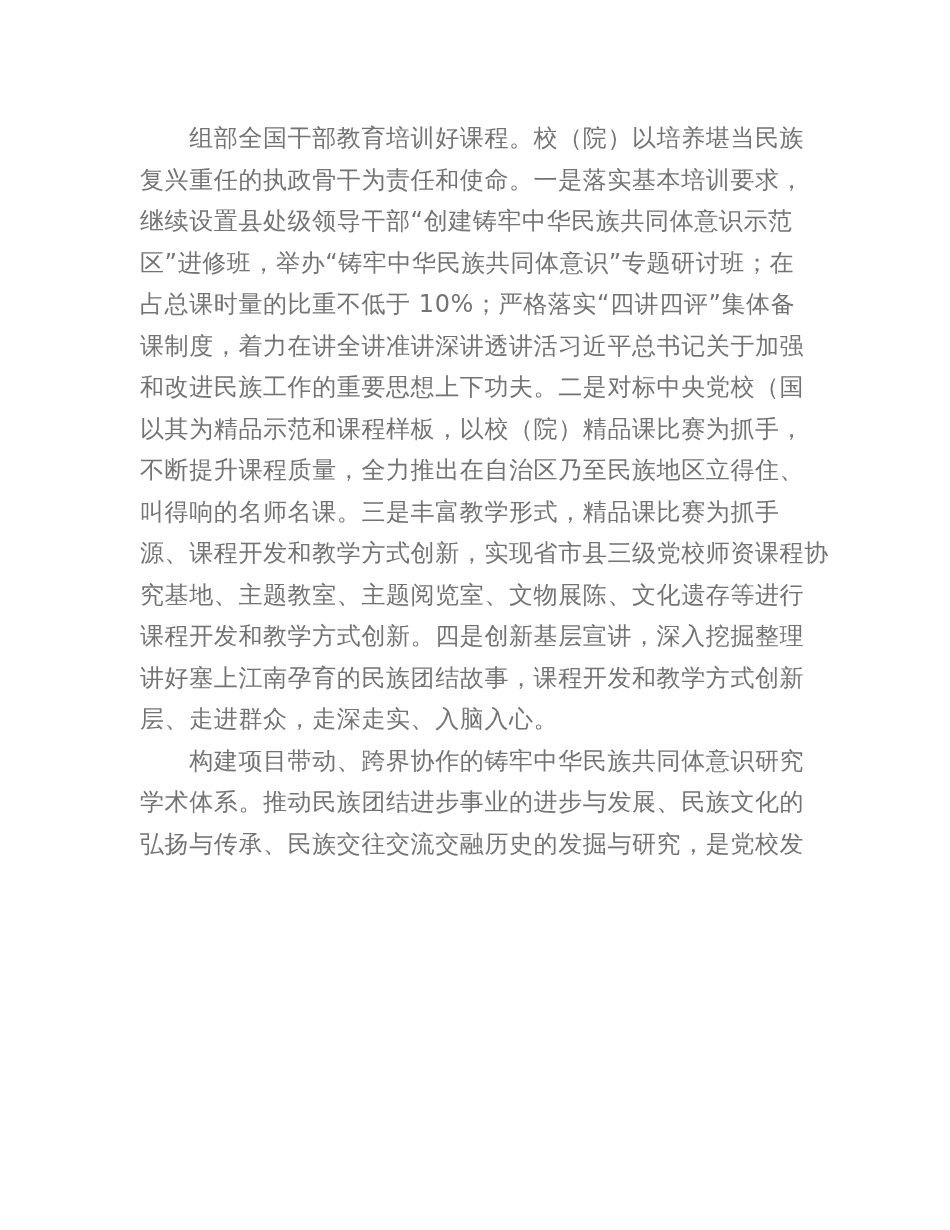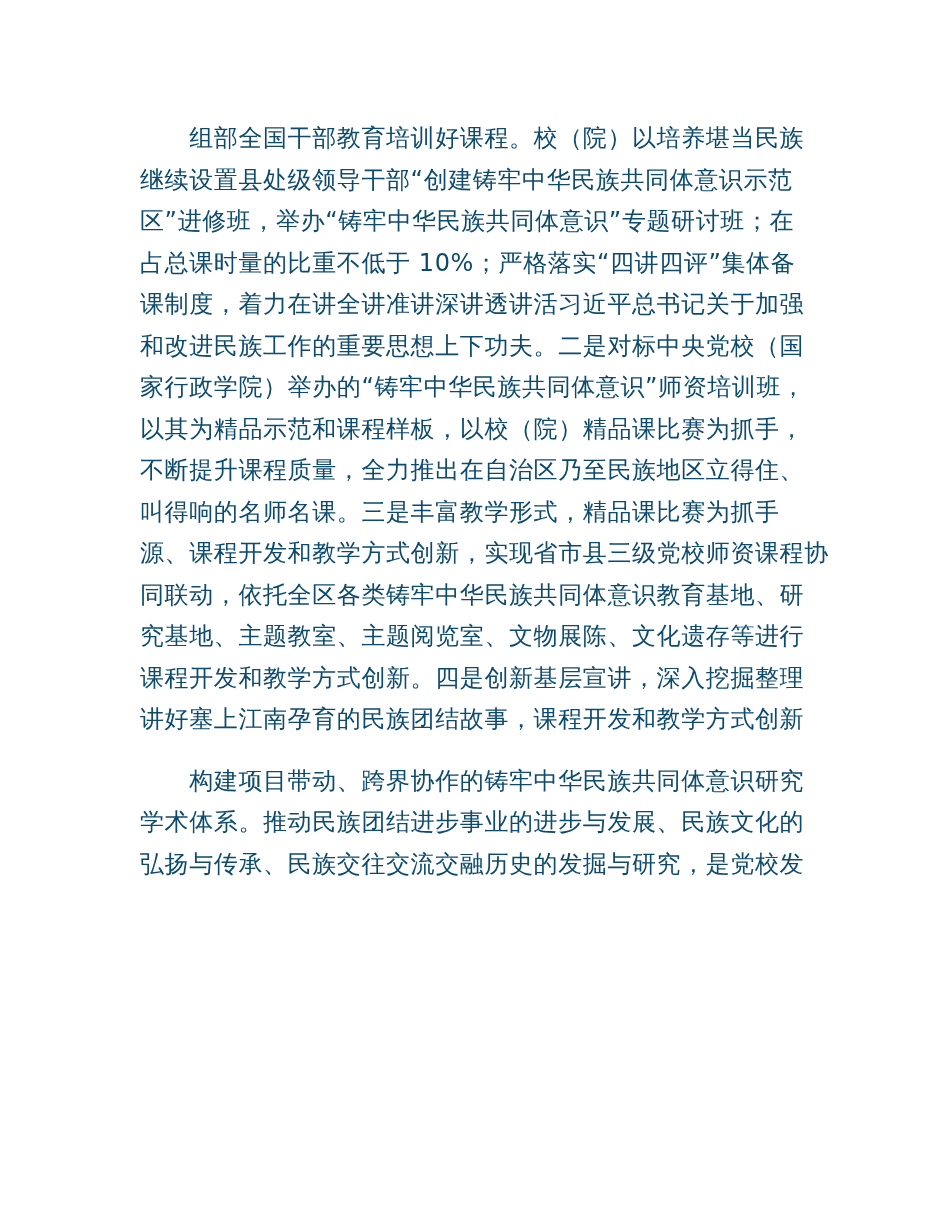--- a/index.html
+++ b/index.html
@@ -2,47 +2,47 @@
 <html><head>
 <meta charset="utf-8">
 <style>
   html, body { margin: 0; padding: 0; background: #ffffff; }
   body { width: 950px; height: 1230px; position: relative; overflow: hidden; }
   .page { position: absolute; left: 140px; top: 118px; width: 690px; }
   .para {
     font-family: "DejaVu Sans", sans-serif;
     font-size: 24px;
     line-height: 41.5px;
-    color: #0c4a6e;
+    color: #737373;
     margin: 0;
     letter-spacing: 0.6px;
     text-align: justify;
   }
   .line { display: block; white-space: nowrap; }
-  .para + .para { margin-top: 20px; }
+  .para + .para { margin-top: 0; }
 </style>
 </head>
 <body>
 
 <div class="page">
   <p class="para">
     <span class="line">　　组部全国干部教育培训好课程。校（院）以培养堪当民族</span>
+    <span class="line">复兴重任的执政骨干为责任和使命。一是落实基本培训要求，</span>
     <span class="line">继续设置县处级领导干部“创建铸牢中华民族共同体意识示范</span>
     <span class="line">区”进修班，举办“铸牢中华民族共同体意识”专题研讨班；在</span>
     <span class="line">占总课时量的比重不低于 10%；严格落实“四讲四评”集体备</span>
     <span class="line">课制度，着力在讲全讲准讲深讲透讲活习近平总书记关于加强</span>
     <span class="line">和改进民族工作的重要思想上下功夫。二是对标中央党校（国</span>
-    <span class="line">家行政学院）举办的“铸牢中华民族共同体意识”师资培训班，</span>
     <span class="line">以其为精品示范和课程样板，以校（院）精品课比赛为抓手，</span>
     <span class="line">不断提升课程质量，全力推出在自治区乃至民族地区立得住、</span>
     <span class="line">叫得响的名师名课。三是丰富教学形式，精品课比赛为抓手</span>
     <span class="line">源、课程开发和教学方式创新，实现省市县三级党校师资课程协</span>
-    <span class="line">同联动，依托全区各类铸牢中华民族共同体意识教育基地、研</span>
     <span class="line">究基地、主题教室、主题阅览室、文物展陈、文化遗存等进行</span>
     <span class="line">课程开发和教学方式创新。四是创新基层宣讲，深入挖掘整理</span>
     <span class="line">讲好塞上江南孕育的民族团结故事，课程开发和教学方式创新</span>
+    <span class="line">层、走进群众，走深走实、入脑入心。</span>
   </p>
   <p class="para">
     <span class="line">　　构建项目带动、跨界协作的铸牢中华民族共同体意识研究</span>
     <span class="line">学术体系。推动民族团结进步事业的进步与发展、民族文化的</span>
     <span class="line">弘扬与传承、民族交往交流交融历史的发掘与研究，是党校发</span>
   </p>
 </div>
 
 </body></html>

